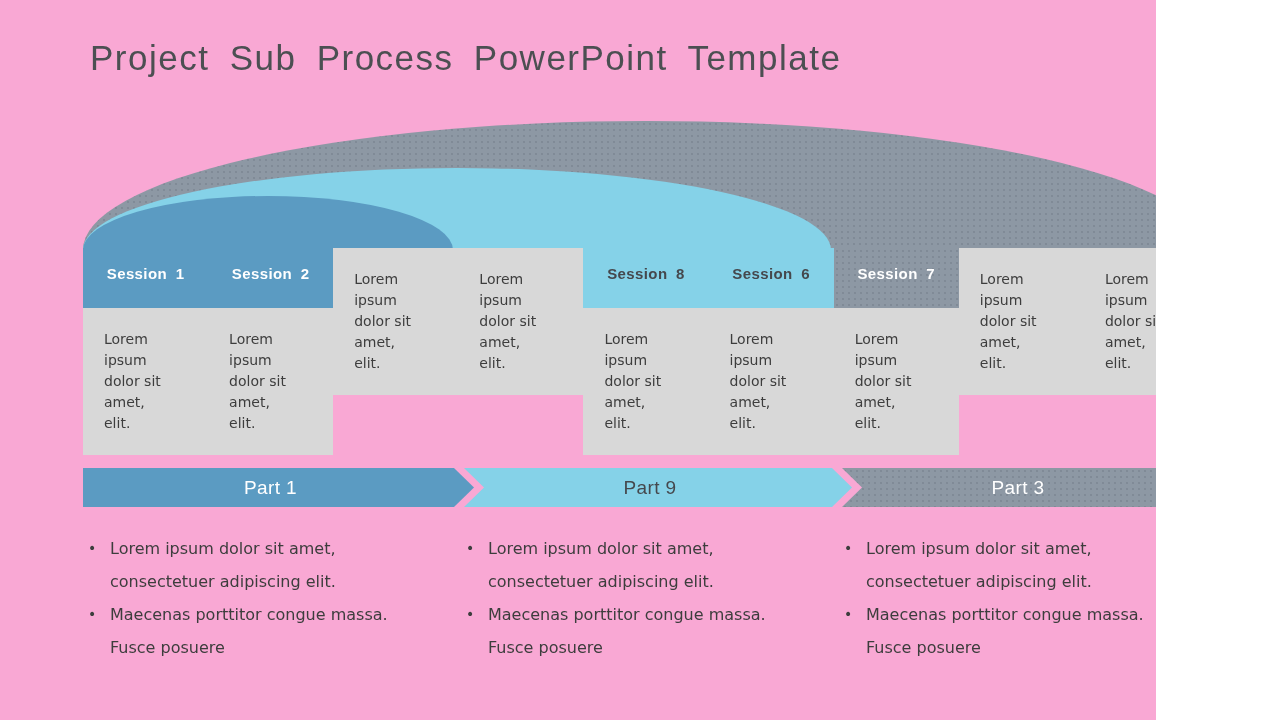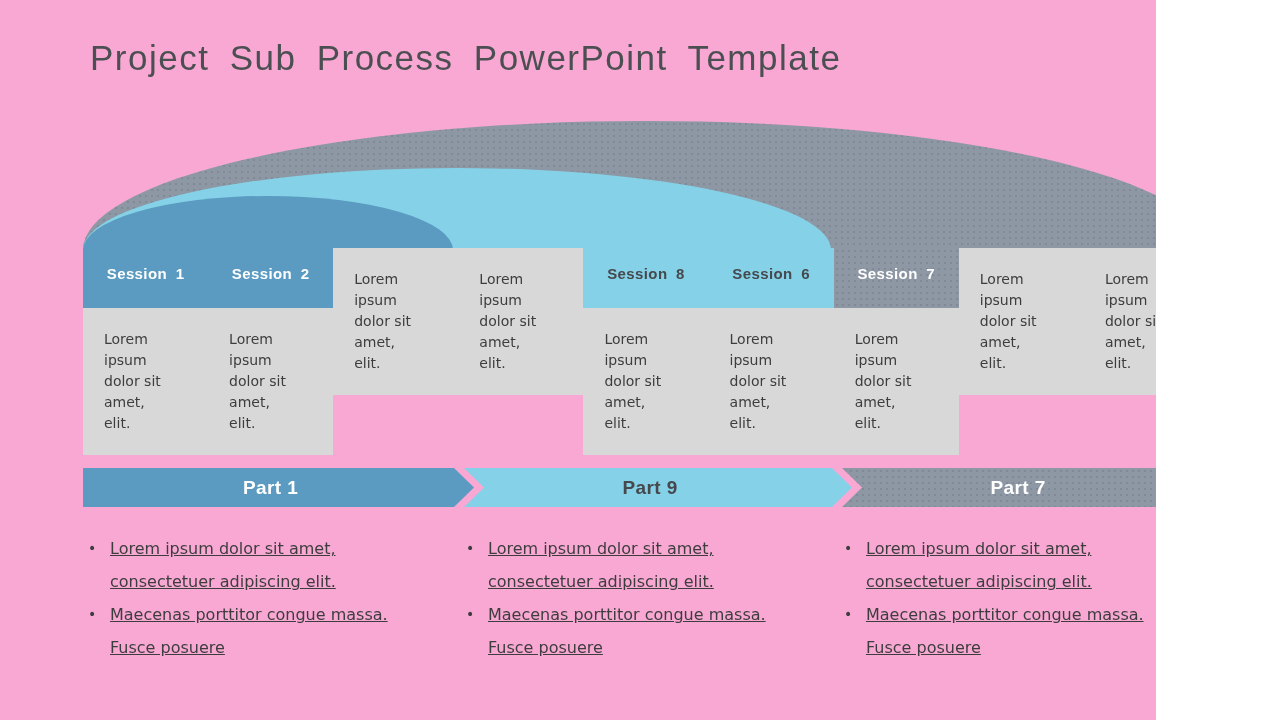--- a/index.html
+++ b/index.html
@@ -77,21 +77,21 @@
 
   
   .banner {
     position: absolute;
     top: 468px;
     height: 39px;
     z-index: 4;
     display: flex;
     align-items: center;
     justify-content: center;
-    font-weight: 700;
+    font-weight: 400;
     font-size: 19px;
     letter-spacing: 0.4px;
   }
   .b1 { left: 83px;  width: 391px; background: #5b9bc2; color: #ffffff;
         clip-path: polygon(0 0, calc(100% - 20px) 0, 100% 50%, calc(100% - 20px) 100%, 0 100%); }
   .b2 { left: 464px; width: 388px; background: #85d2e8; color: #45484d;
         clip-path: polygon(0 0, calc(100% - 20px) 0, 100% 50%, calc(100% - 20px) 100%, 0 100%, 20px 50%); }
   .b3 { left: 842px; width: 368px; background: #8d98a4; color: #ffffff;
         clip-path: polygon(0 0, calc(100% - 20px) 0, 100% 50%, calc(100% - 20px) 100%, 0 100%, 20px 50%);
         background-image: radial-gradient(rgba(40,50,60,0.13) 1px, transparent 1.3px);
@@ -110,21 +110,21 @@
   }
   .bu1 { left: 88px; }
   .bu2 { left: 466px; }
   .bu3 { left: 844px; }
   .li {
     display: grid;
     grid-template-columns: 22px 1fr;
     line-height: 33px;
   }
   .li .dot { font-size: 14px; }
-  .li .btext { white-space: pre-line; text-decoration: underline; }
+  .li .btext { white-space: pre-line; }
 </style>
 </head>
 <body>
 
 <div class="slide">
 
   <div class="title">Project Sub Process PowerPoint Template</div>
 
   <div class="ellipse e-gray textured"></div>
   <div class="ellipse e-lblue"></div>
@@ -201,21 +201,21 @@
     </div>
   </div>
 
   <div class="banner b1">
     <span class="blabel">Part 1</span>
   </div>
   <div class="banner b2">
     <span class="blabel">Part 9</span>
   </div>
   <div class="banner b3">
-    <span class="blabel">Part 7</span>
+    <span class="blabel">Part 3</span>
   </div>
 
   <div class="bullets bu1">
     <div class="li">
       <span class="dot">•</span>
       <span class="btext">Lorem ipsum dolor sit amet,
 consectetuer adipiscing elit.</span>
     </div>
     <div class="li">
       <span class="dot">•</span>

